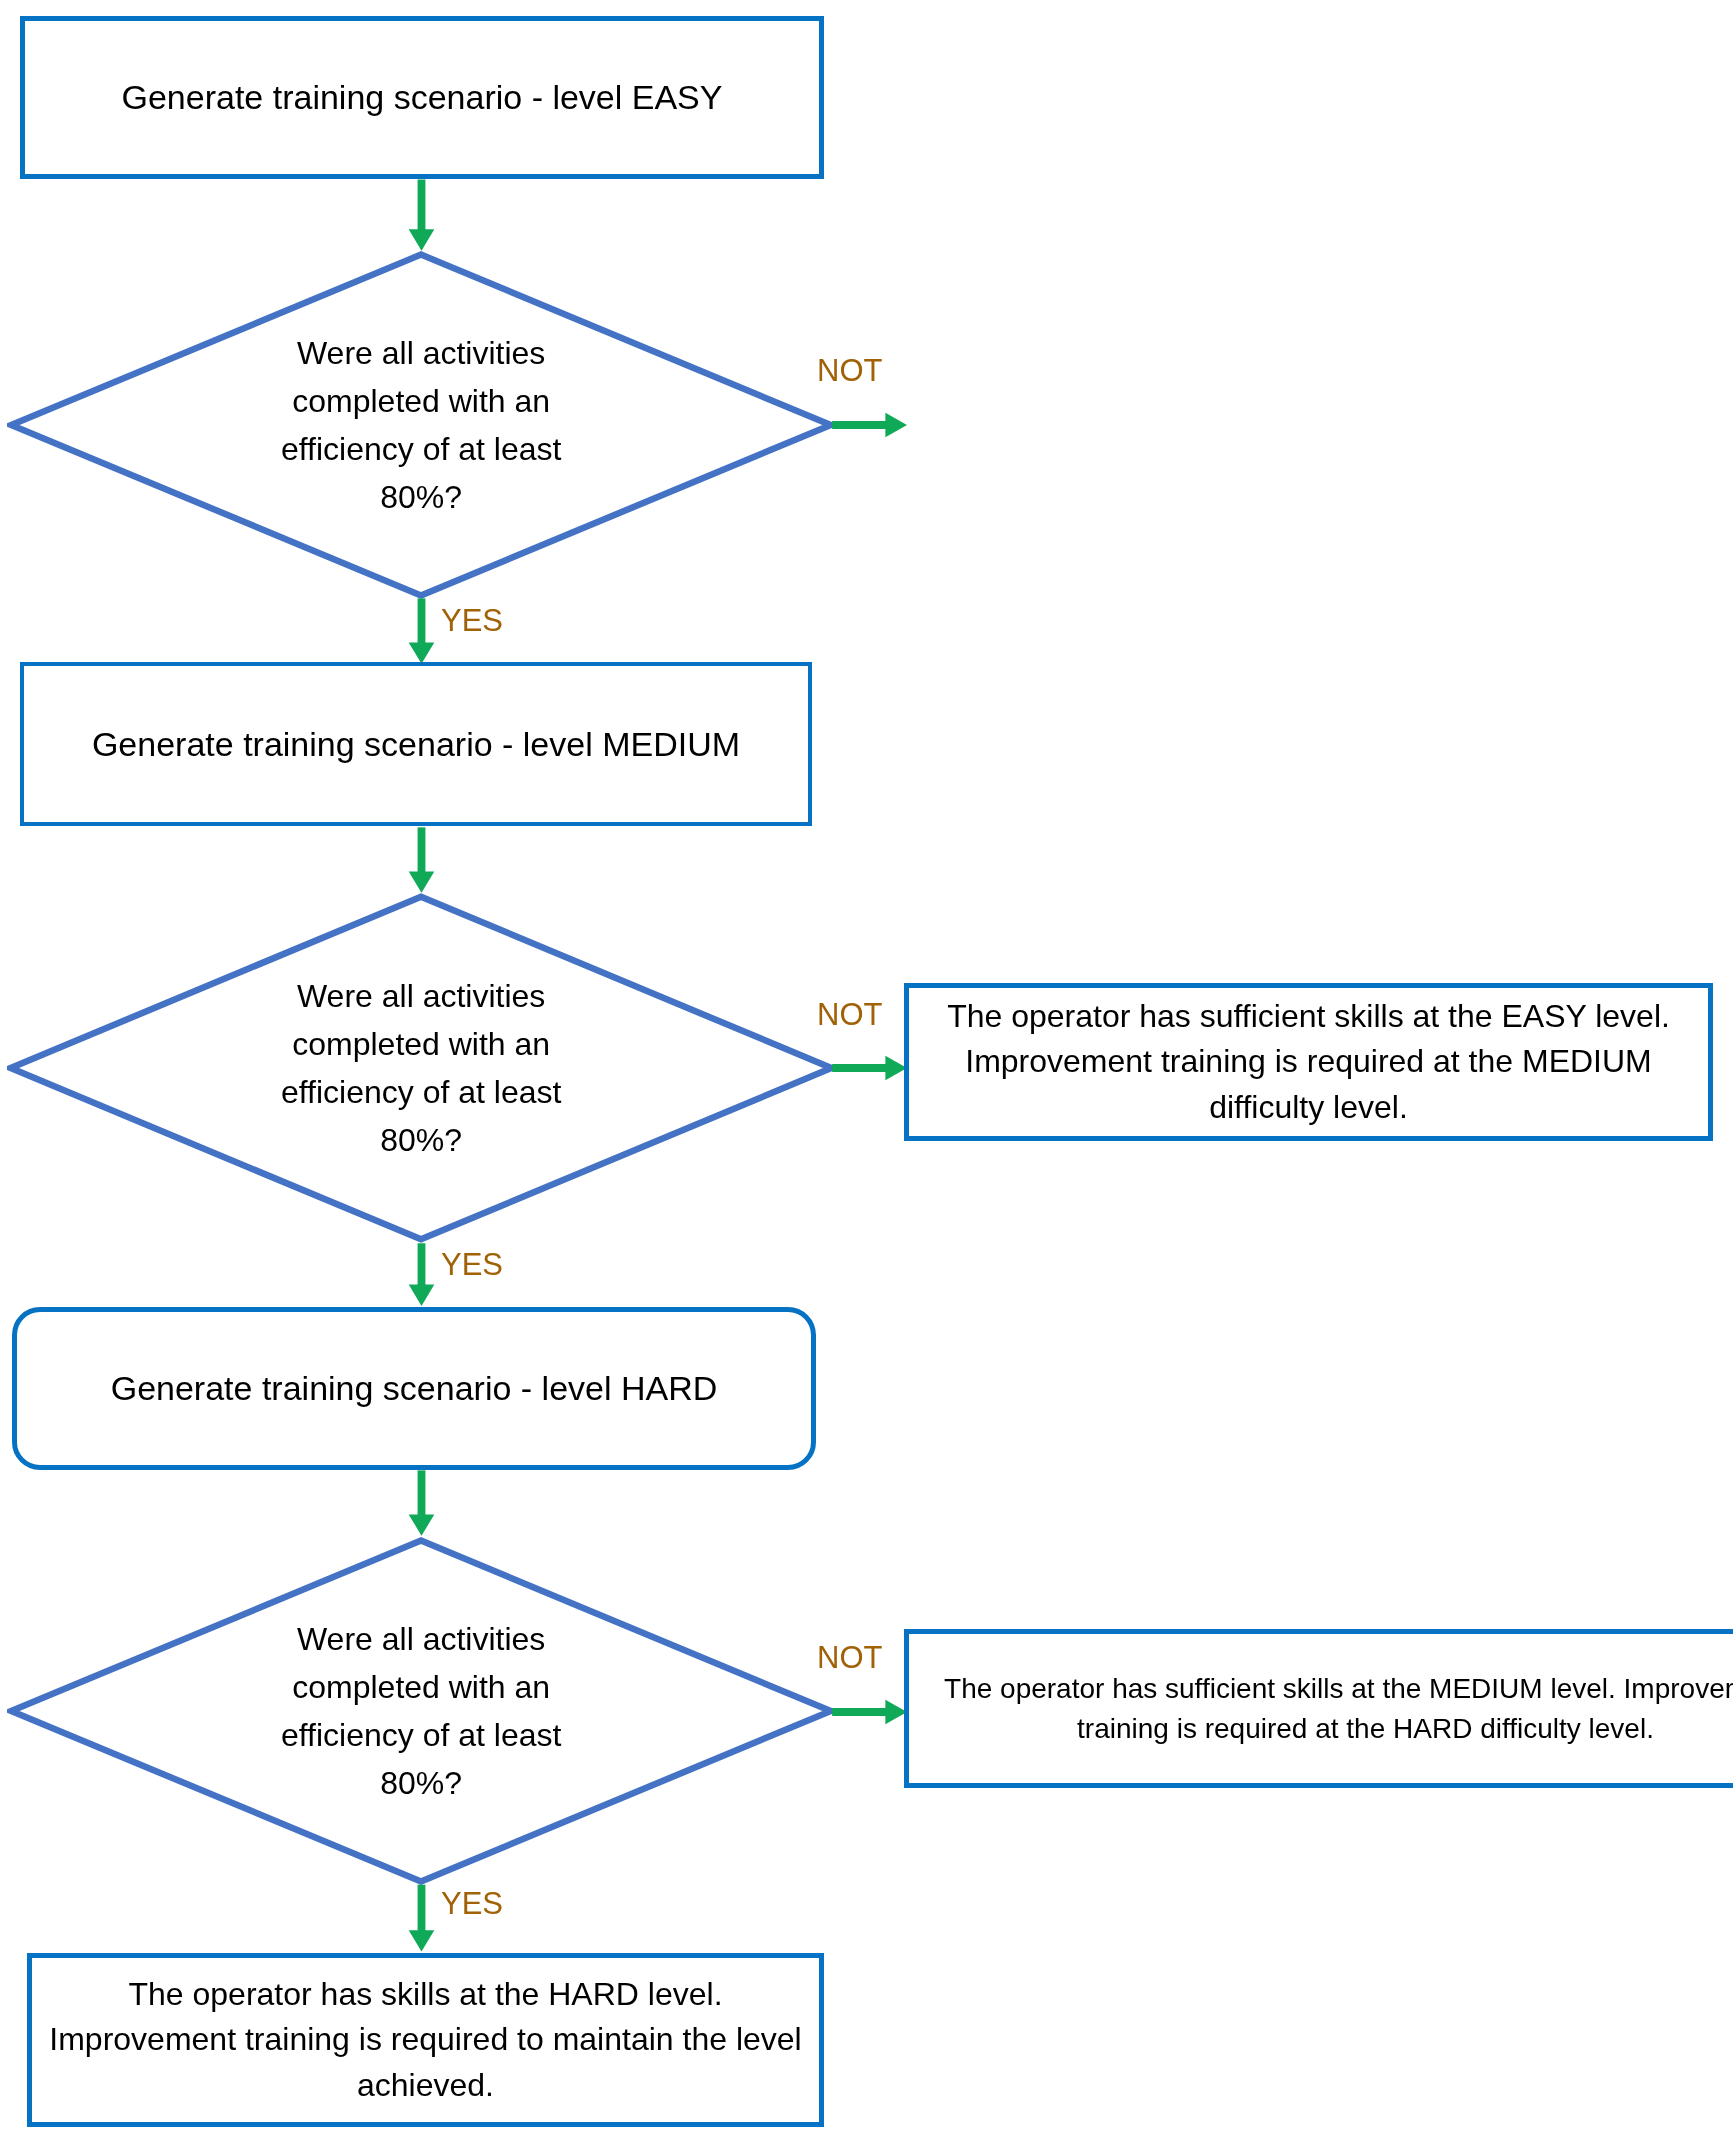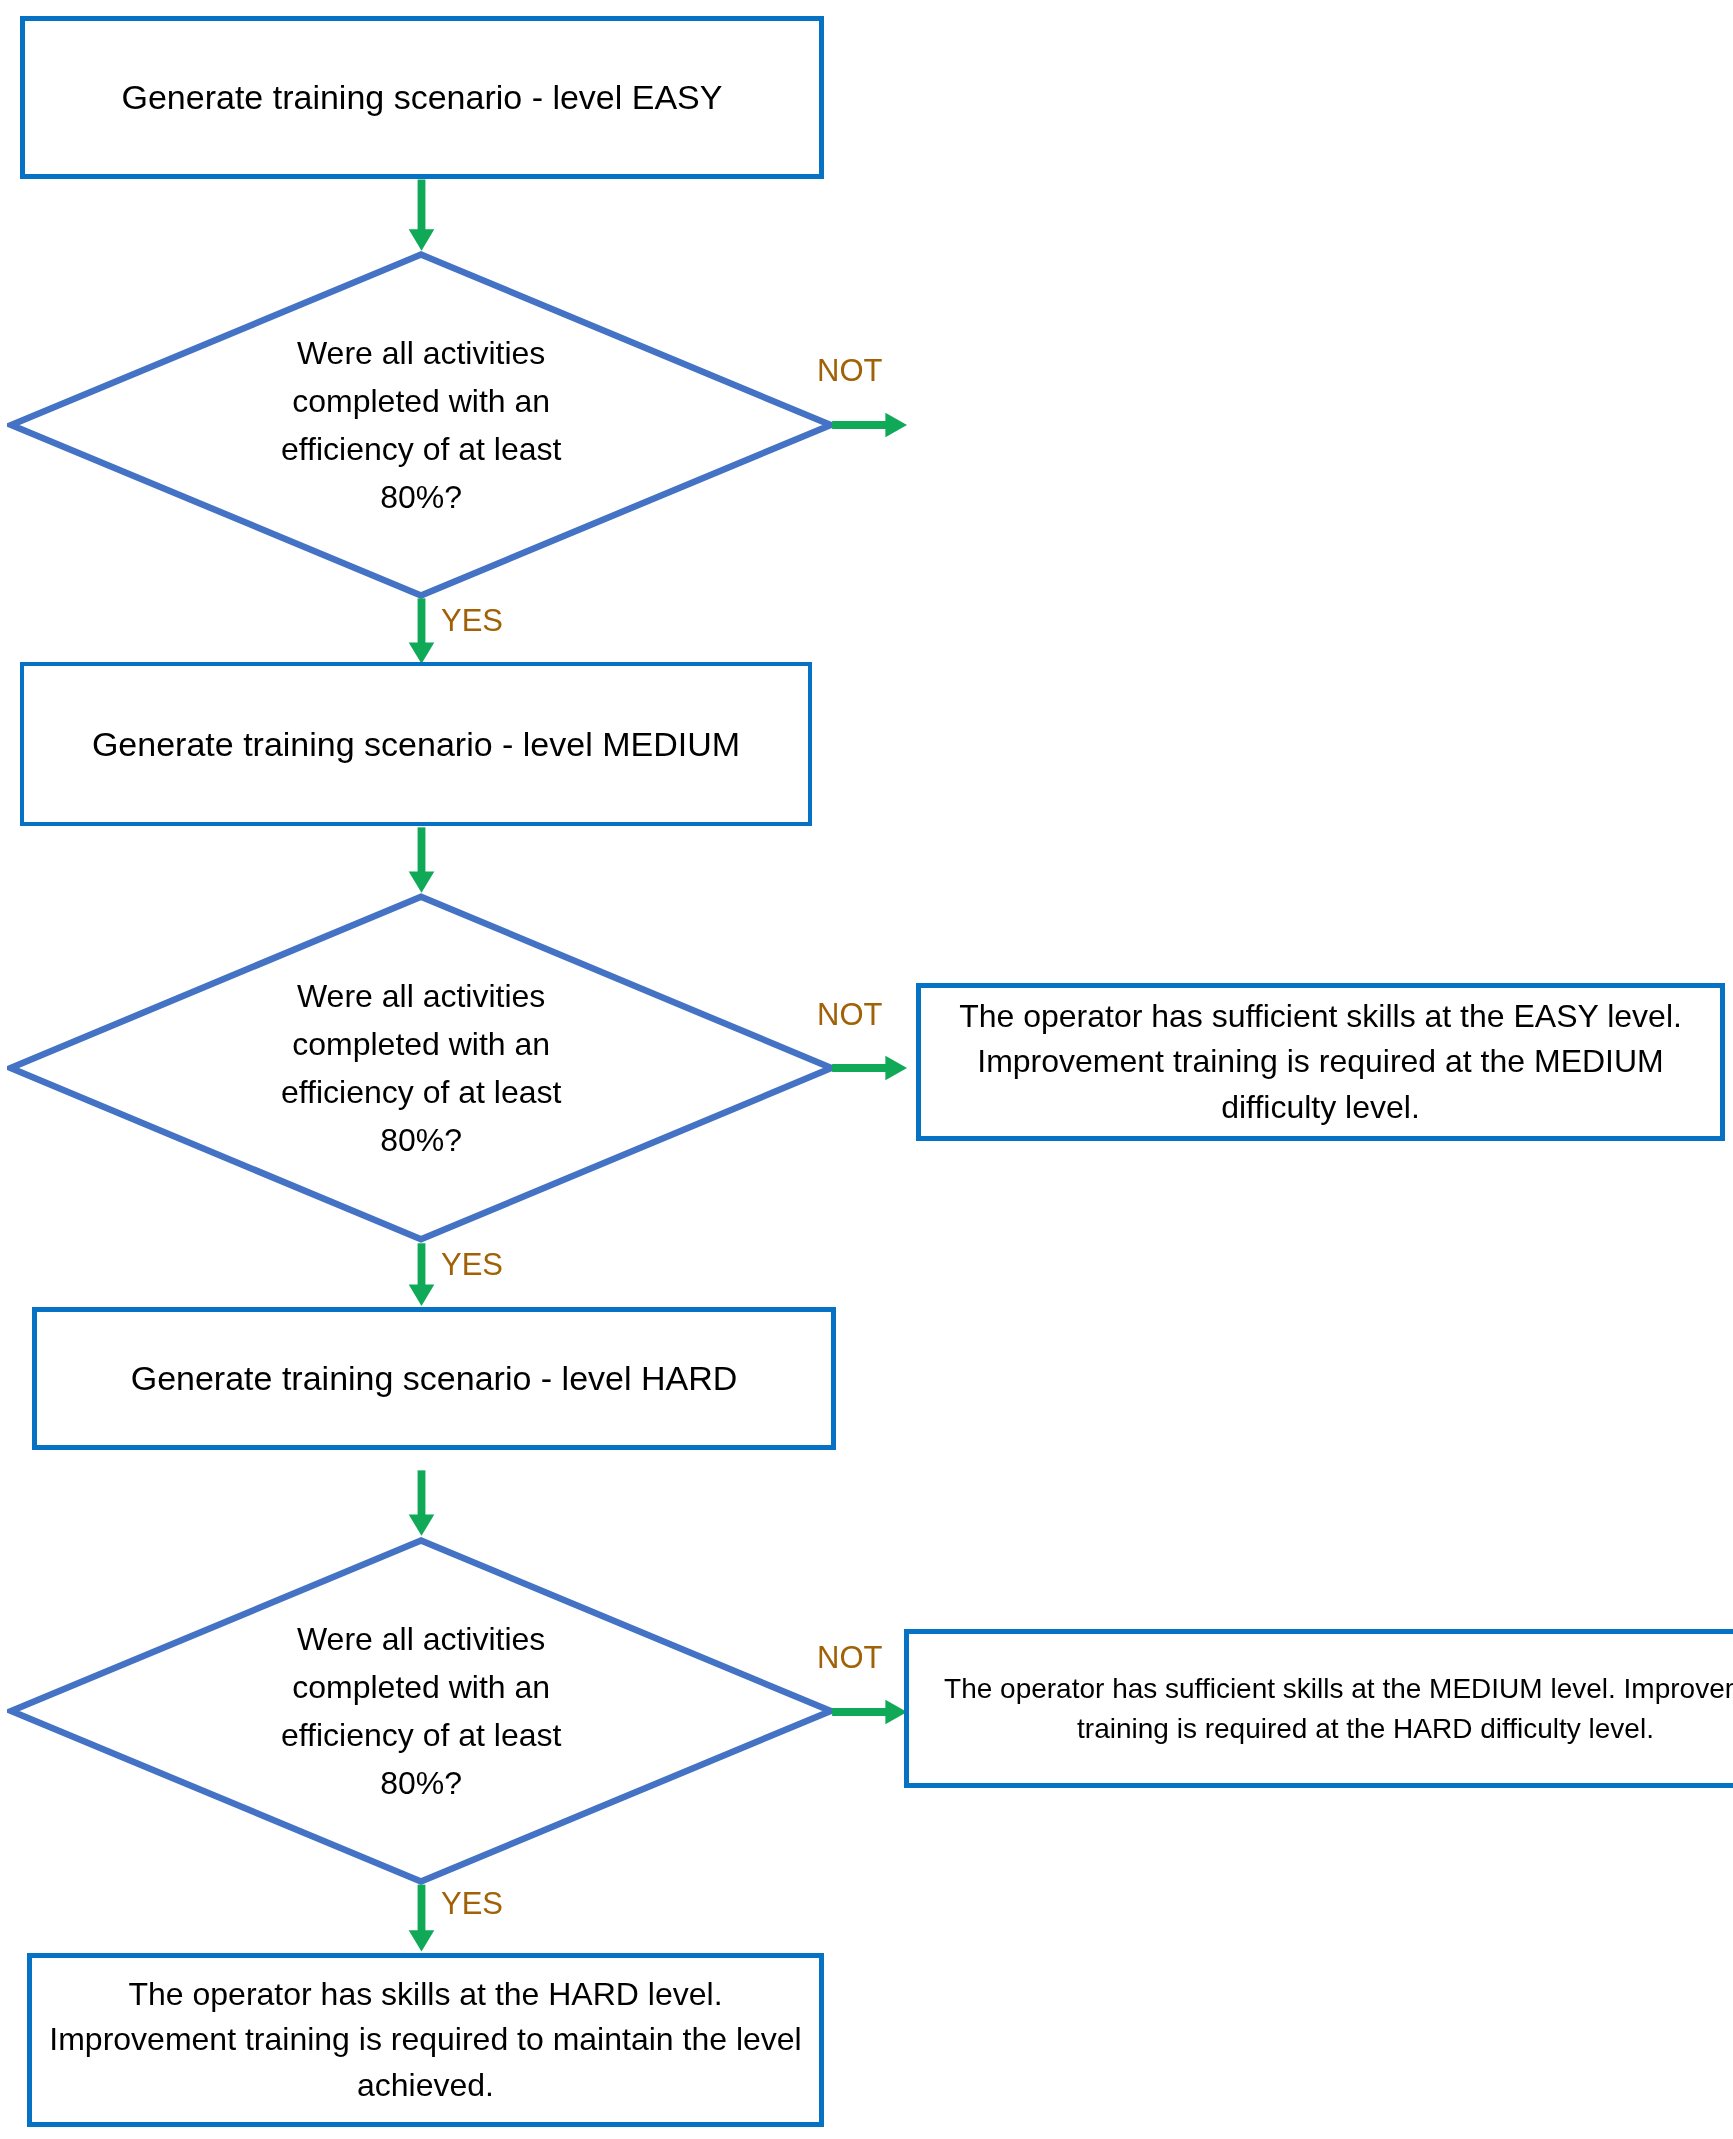--- a/index.html
+++ b/index.html
@@ -146,33 +146,33 @@
   </div>
 
   <div class="connector" style="left:832px; top:1050px; width:78px; height:36px;">
     <svg width="78" height="36" viewBox="0 0 108 50">
       <line x1="0" y1="25" x2="82" y2="25" stroke="#0FA958" stroke-width="11"></line>
       <polygon points="104,25 74,8 74,42" fill="#0FA958"></polygon>
     </svg>
   </div>
   <div class="edge-label" style="left:817px; top:997px; font-size:31px;">NOT</div>
 
-  <div class="proc-box" style="left:904px; top:983px; width:809px; height:158px; font-size:32px;margin-left:12px;">
+  <div class="proc-box" style="left:904px; top:983px; width:809px; height:158px; font-size:32px;">
     <span class="proc-text">The operator has sufficient skills at the EASY level. Improvement training is required at the MEDIUM difficulty level.</span>
   </div>
 
   <div class="connector" style="left:403px; top:1243px; width:37px; height:66px;">
     <svg width="37" height="66" viewBox="0 0 52 92">
       <line x1="26" y1="0" x2="26" y2="64" stroke="#0FA958" stroke-width="11"></line>
       <polygon points="26,88 8,58 44,58" fill="#0FA958"></polygon>
     </svg>
   </div>
   <div class="edge-label" style="left:441px; top:1247px; font-size:31px;">YES</div>
 
-  <div class="proc-box" style="left:32px; top:1307px; width:804px; height:143px; font-size:34px;">
+  <div class="proc-box" style="left:12px; top:1307px; width:804px; height:163px; font-size:34px;border-radius:28px;">
     <span class="proc-text">Generate  training scenario  - level HARD</span>
   </div>
 
   <div class="connector" style="left:403px; top:1470px; width:37px; height:69px;">
     <svg width="37" height="69" viewBox="0 0 52 96">
       <line x1="26" y1="0" x2="26" y2="70" stroke="#0FA958" stroke-width="11"></line>
       <polygon points="26,92 8,62 44,62" fill="#0FA958"></polygon>
     </svg>
   </div>
 

